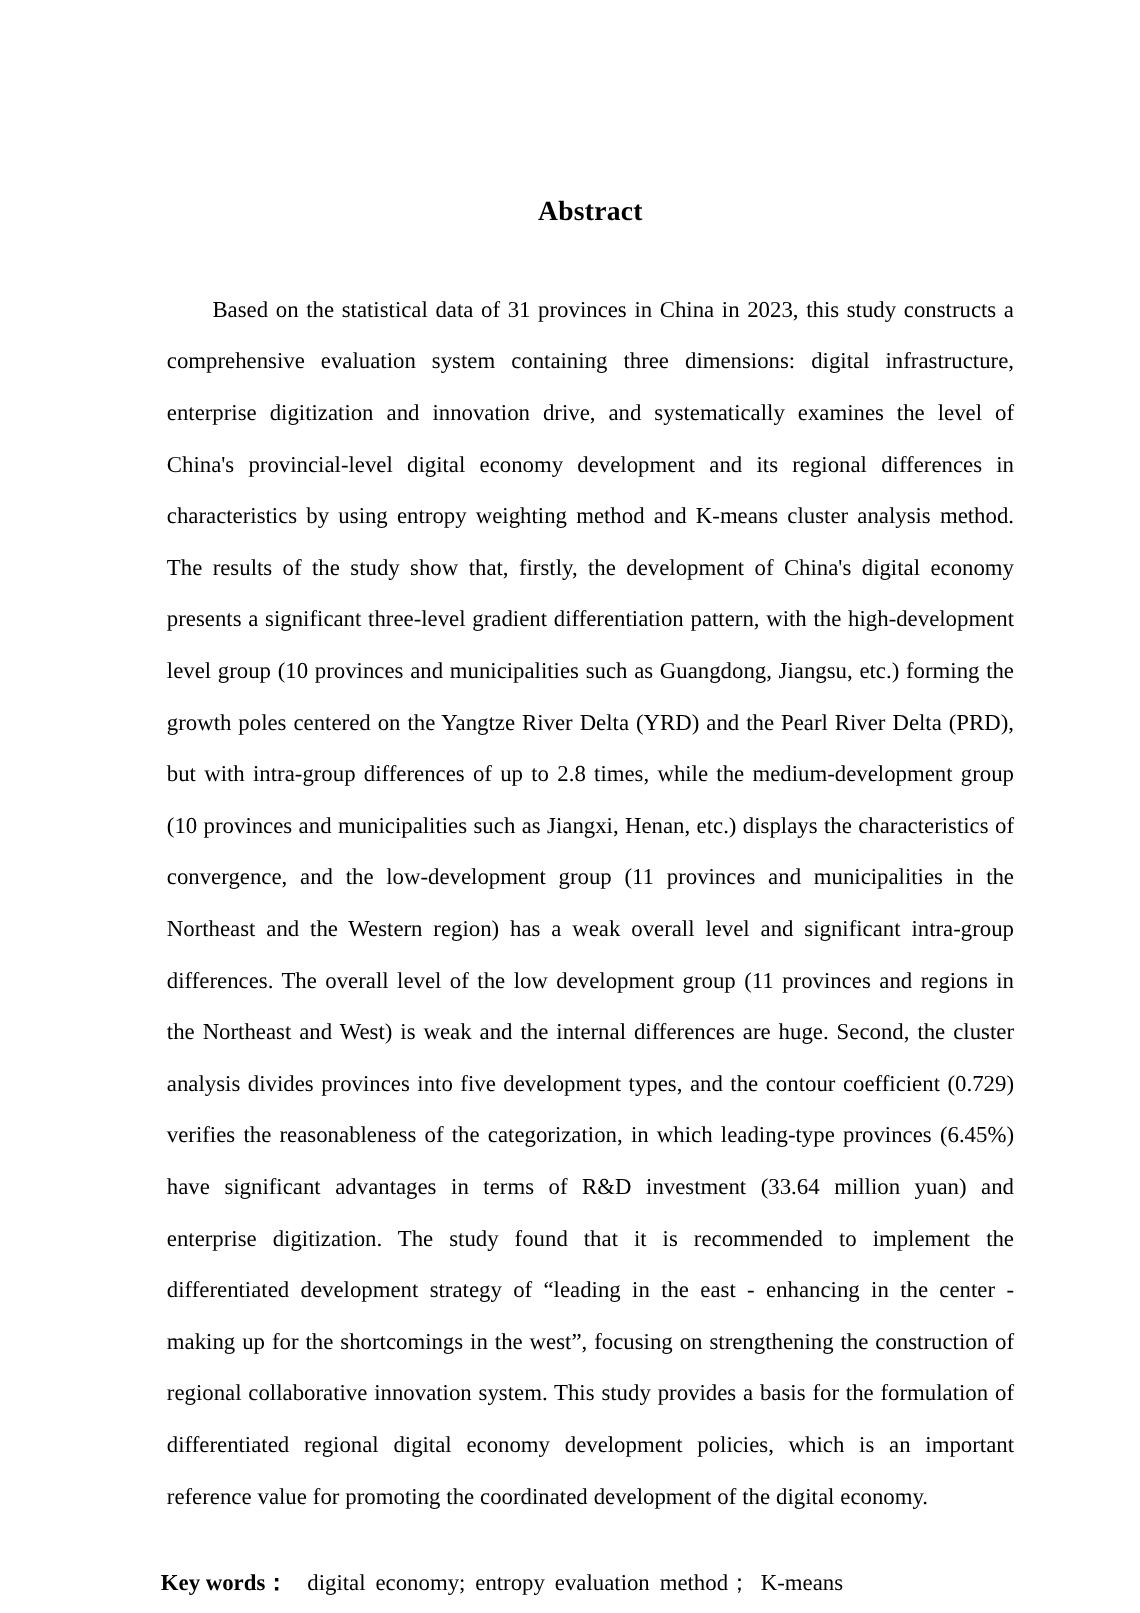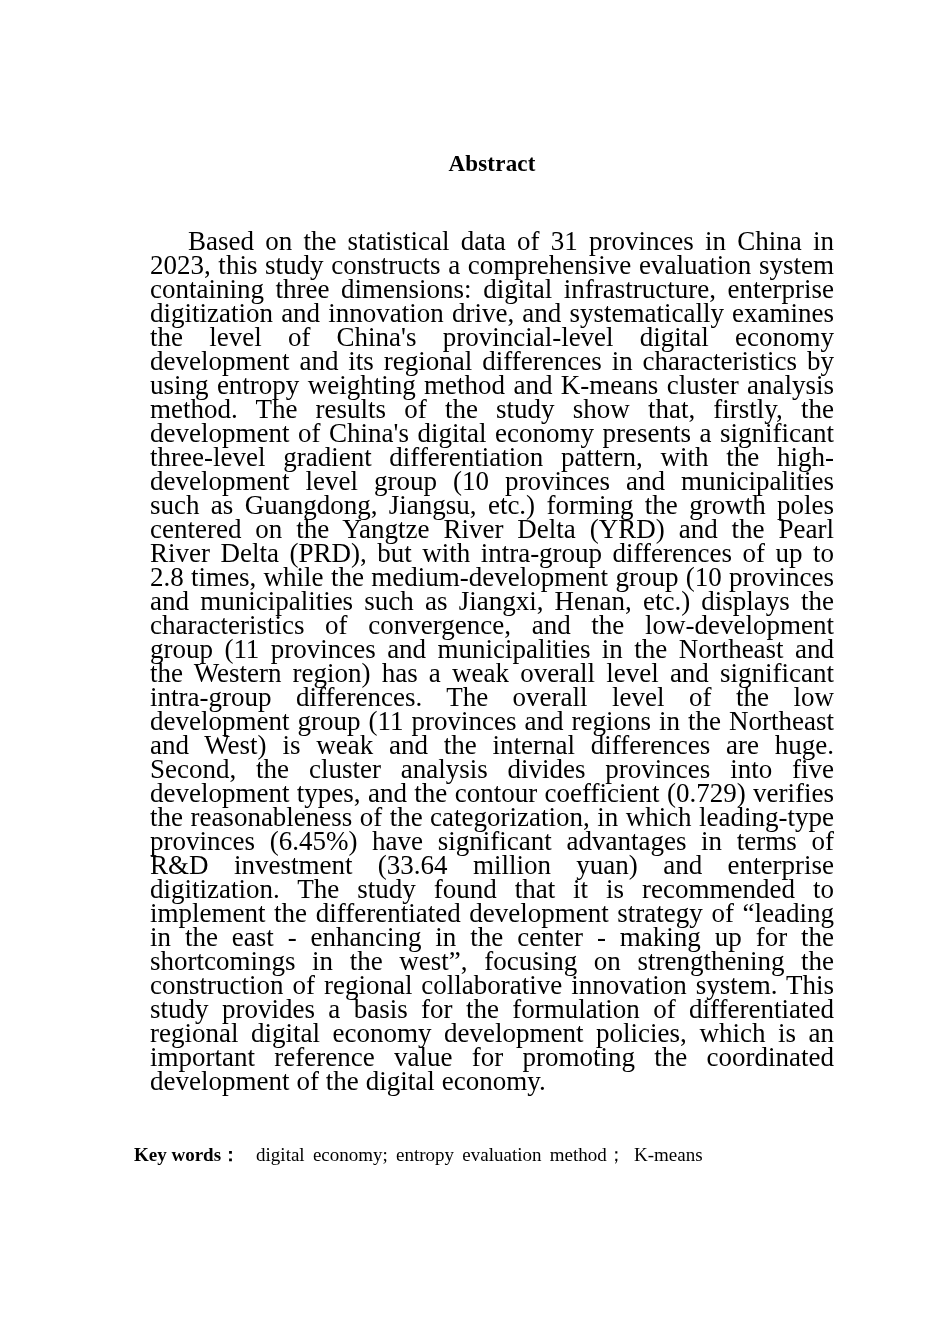--- a/index.html
+++ b/index.html
@@ -21,33 +21,33 @@
     background: #ffffff;
     overflow: hidden;
   }
   .content {
     position: absolute;
     left: 134px;
     top: 0;
     width: 716px;
   }
   .abstract-title {
-    margin: 0;
+    margin: 12px;
     padding-top: 148px;
     text-align: center;
     font-size: 23px;
     font-weight: bold;
     letter-spacing: 0.2px;
     line-height: 1.35;
   }
   .abstract-body {
-    margin: 16px;
+    margin: 5px;
     padding-top: 34px;
-    font-size: 27px;
-    line-height: 24px;
+    font-size: 19px;
+    line-height: 43px;
     text-align: justify;
     text-justify: inter-word;
     text-indent: 38px;
     word-spacing: 0.2px;
     hyphens: none;
   }
   .keywords {
     margin: 0;
     padding-top: 30px;
     font-size: 19px;

